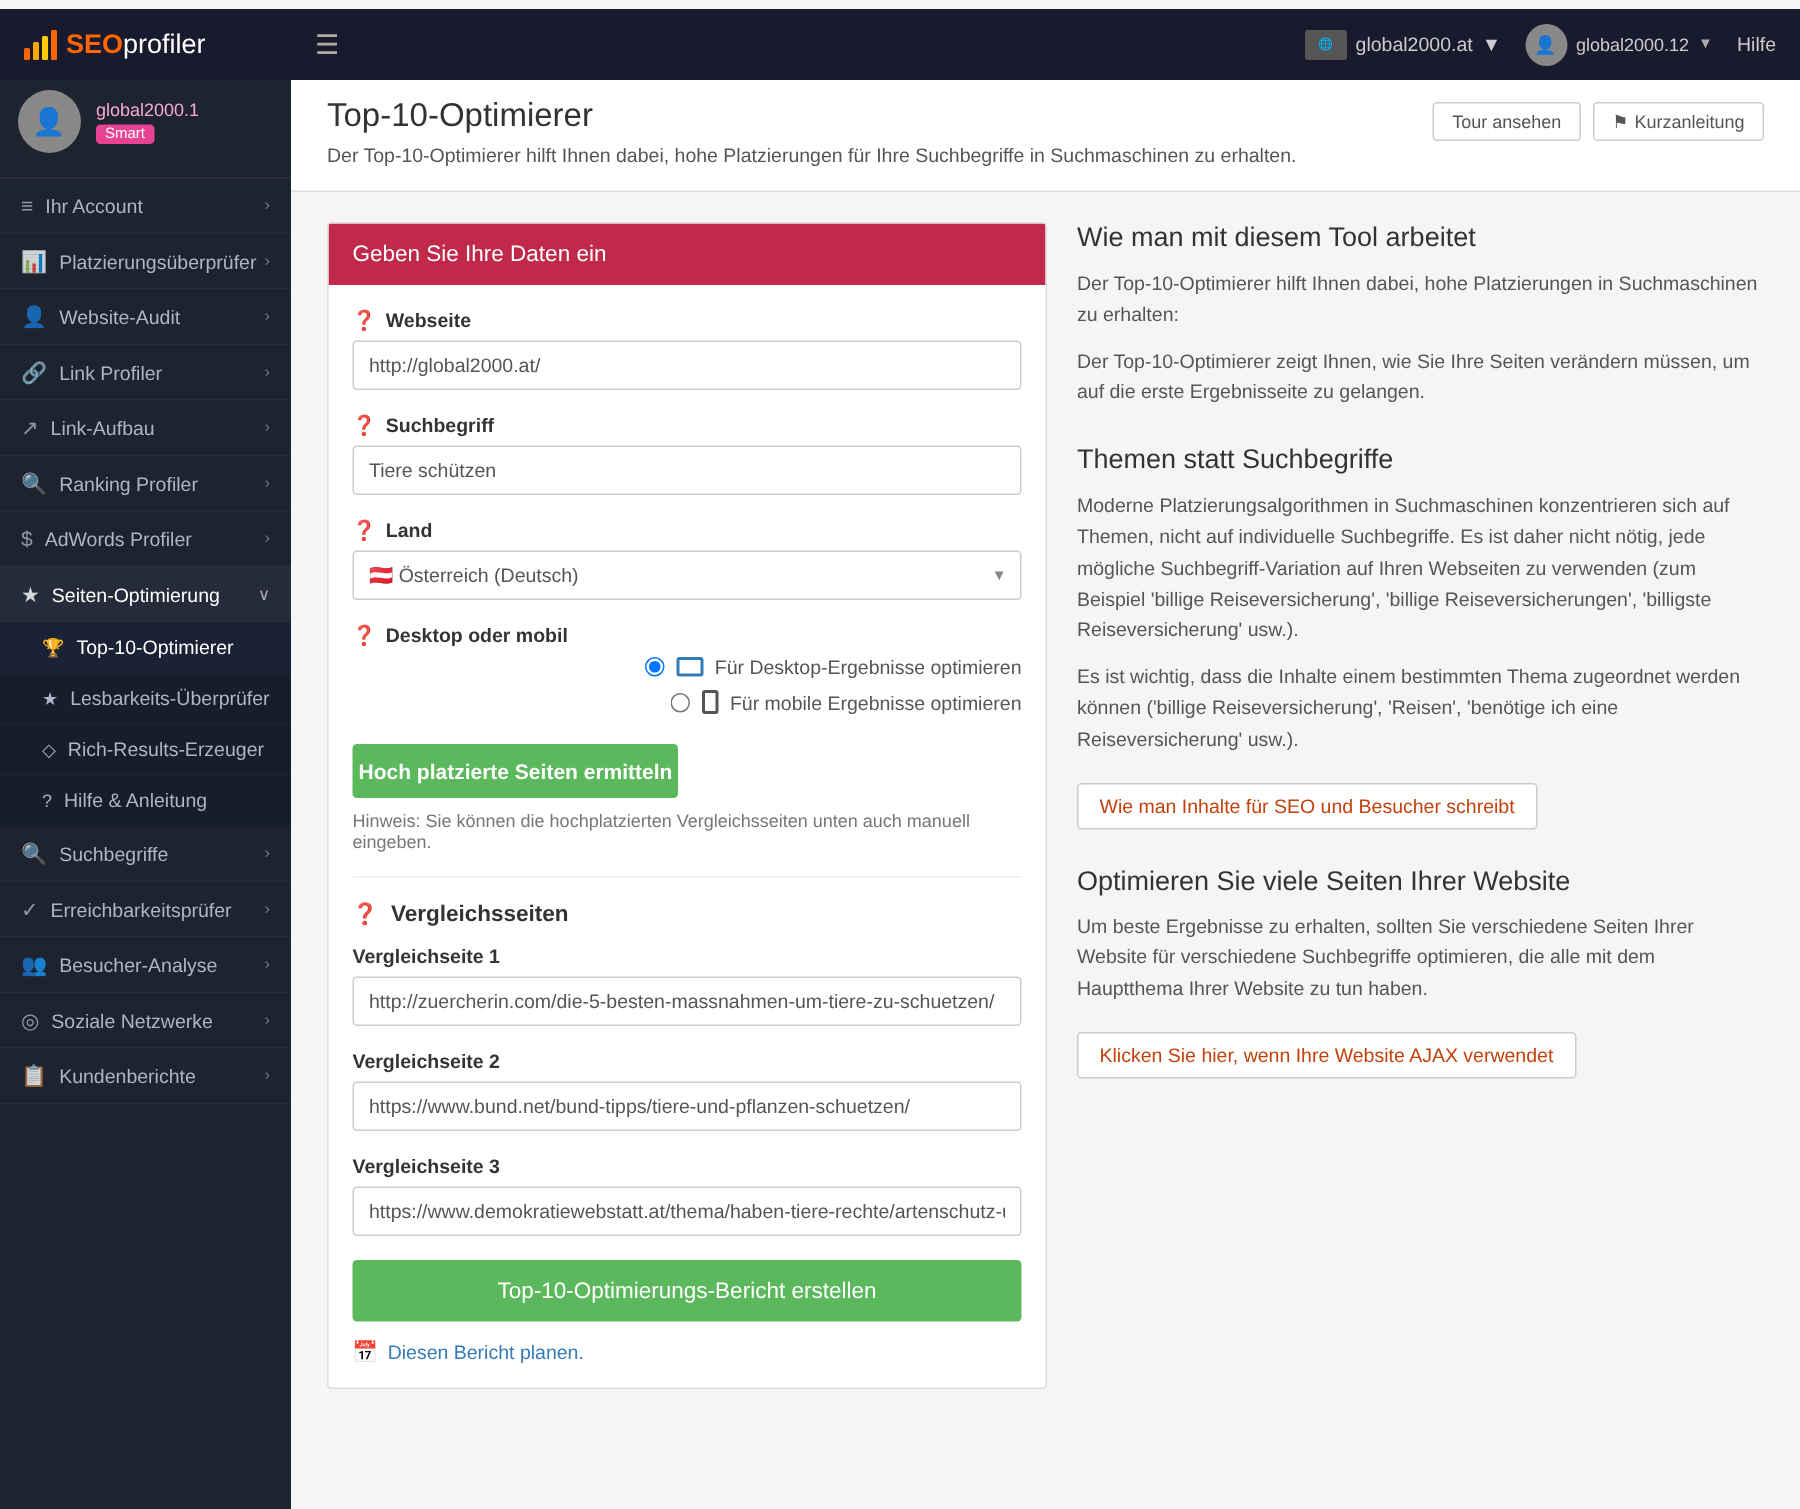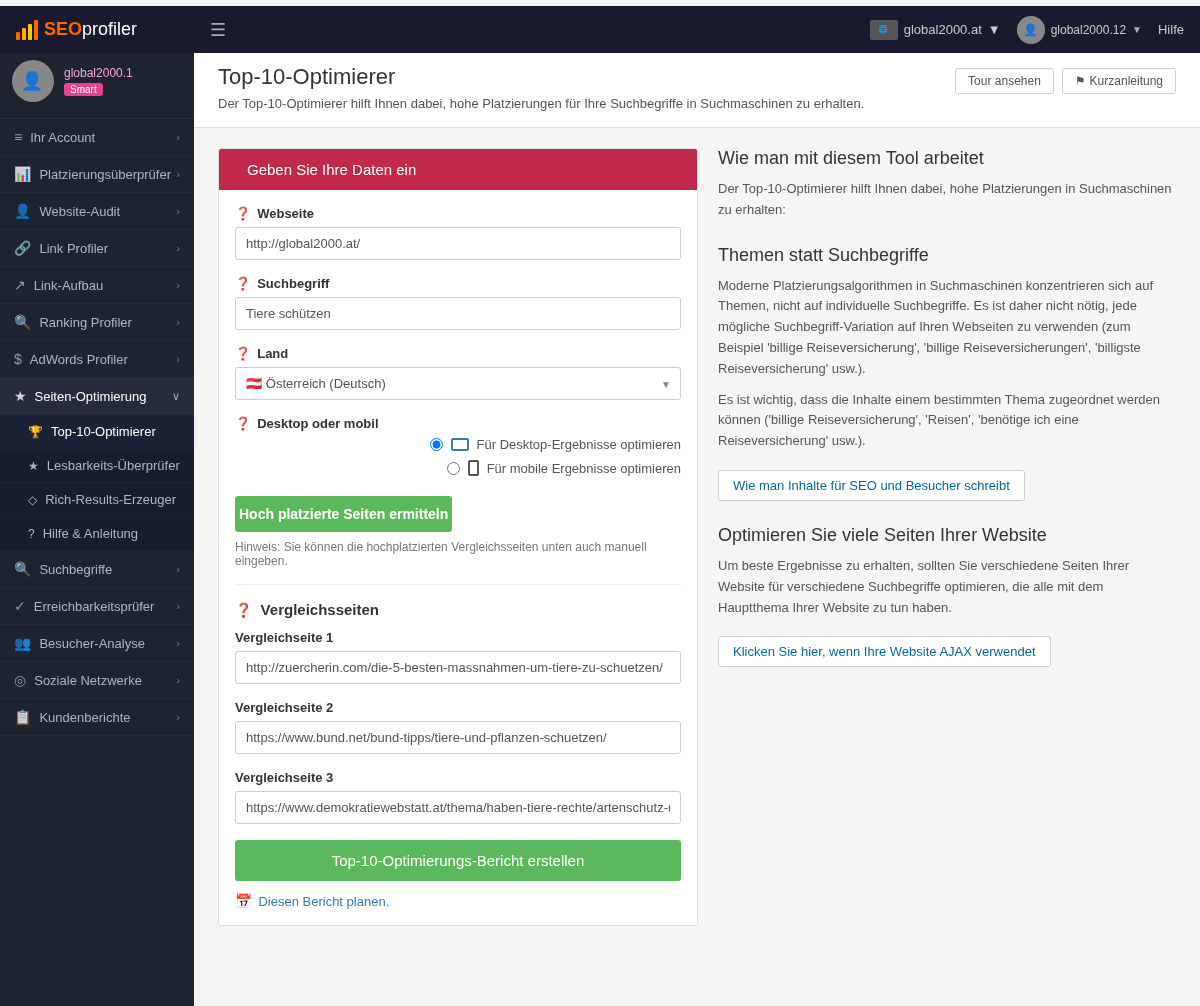--- a/index.html
+++ b/index.html
@@ -179,21 +179,21 @@
     
     .form-card {
       background: #fff;
       border: 1px solid #ddd;
       border-radius: 3px;
       overflow: hidden;
     }
     .form-card-header {
       background: #c0294a;
       color: #fff;
-      padding: 12px 28px;
+      padding: 12px 16px;
       font-size: 15px;
       font-weight: 500;
     }
     .form-card-body { padding: 16px; }
 
     .form-section { margin-bottom: 16px; }
     .form-label {
       font-size: 13px;
       font-weight: bold;
       color: #333;
@@ -292,21 +292,21 @@
     .info-text { font-size: 13px; color: #555; line-height: 1.6; margin-bottom: 10px; }
     .info-list { padding-left: 20px; margin-bottom: 10px; }
     .info-list li { font-size: 13px; color: #555; line-height: 1.8; }
     .info-btn {
       background: #fff;
       border: 1px solid #ccc;
       padding: 7px 14px;
       font-size: 13px;
       border-radius: 3px;
       cursor: pointer;
-      color: #0369a1;
+      color: #c2410c;
       margin-top: 8px;
     }
   </style>
 </head>
 <body>
 
 <nav class="topnav">
   <div class="topnav-logo">
     <div class="logo-bars">
       <div class="logo-bar" style="height:8px;background:#ff6600;"></div>
@@ -542,20 +542,21 @@
         </div>
       </div>
     </div>
 
     <div class="content-right">
       <div class="info-panel">
 
         <div class="info-section">
           <h2 class="info-title">Wie man mit diesem Tool arbeitet</h2>
           <p class="info-text">Der Top-10-Optimierer hilft Ihnen dabei, hohe Platzierungen in Suchmaschinen zu erhalten:</p>
+          <p class="info-text">Der Top-10-Optimierer zeigt Ihnen, wie Sie Ihre Seiten verändern müssen, um auf die erste Ergebnisseite zu gelangen.</p>
         </div>
 
         <div class="info-section">
           <h2 class="info-title">Themen statt Suchbegriffe</h2>
           <p class="info-text">Moderne Platzierungsalgorithmen in Suchmaschinen konzentrieren sich auf Themen, nicht auf individuelle Suchbegriffe. Es ist daher nicht nötig, jede mögliche Suchbegriff-Variation auf Ihren Webseiten zu verwenden (zum Beispiel 'billige Reiseversicherung', 'billige Reiseversicherungen', 'billigste Reiseversicherung' usw.).</p>
           <p class="info-text">Es ist wichtig, dass die Inhalte einem bestimmten Thema zugeordnet werden können ('billige Reiseversicherung', 'Reisen', 'benötige ich eine Reiseversicherung' usw.).</p>
           <button class="info-btn">Wie man Inhalte für SEO und Besucher schreibt</button>
         </div>
 
         <div class="info-section">

